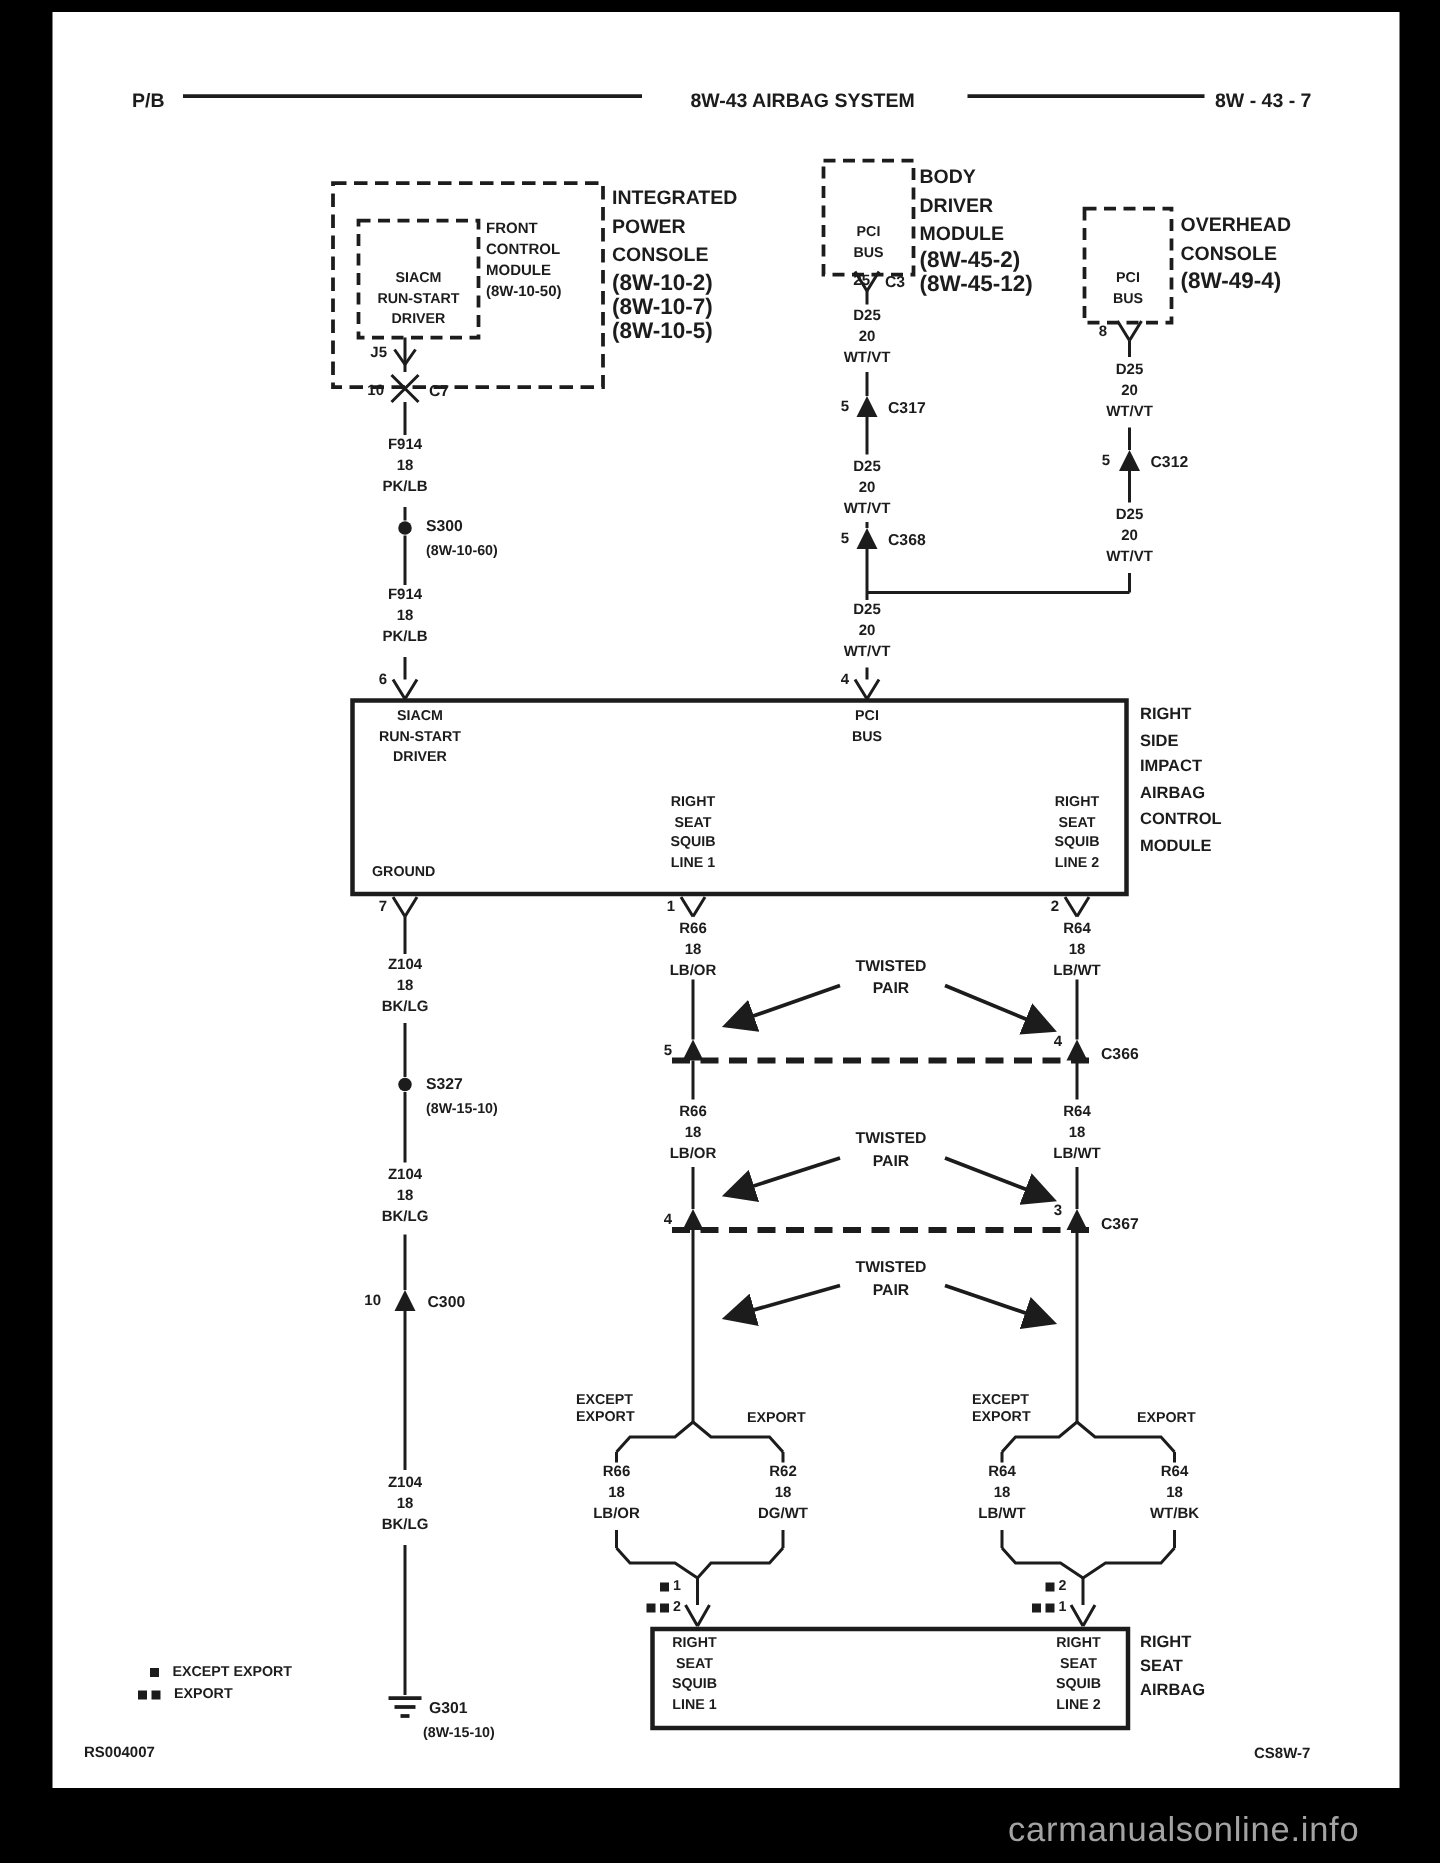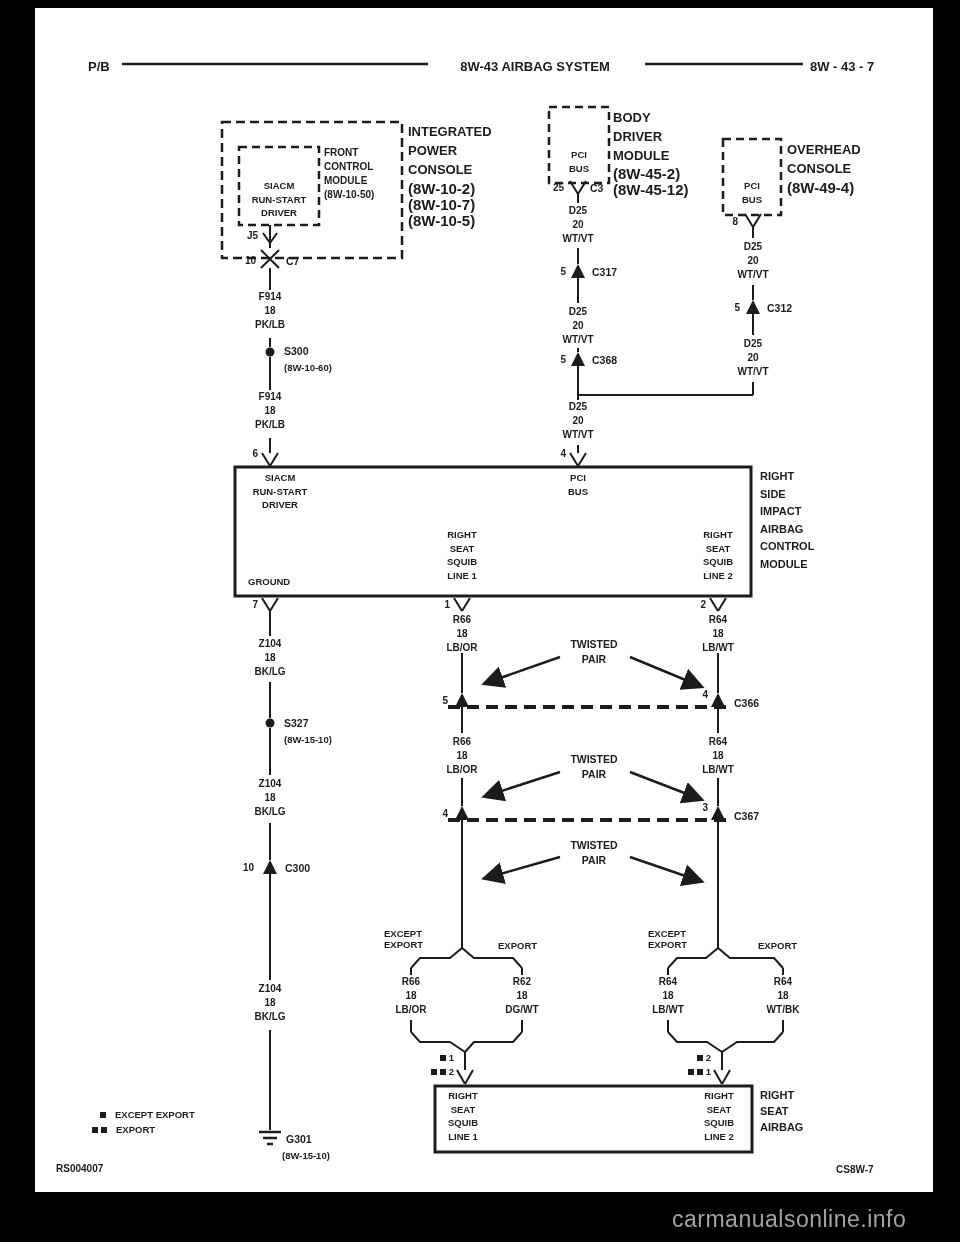--- a/index.html
+++ b/index.html
@@ -136,21 +136,21 @@
 <div class="lbl pin ta-r" style="left:232px;top:255px;width:24px">10</div>
 <div class="lbl conn ta-l" style="left:286px;top:255px;width:40px">C7</div>
 
 <div class="lbl title ta-l" style="left:613px;top:108px;width:110px">BODY
 DRIVER
 MODULE</div>
 <div class="lbl ref ta-l" style="left:613px;top:166px;width:110px">(8W-45-2)
 (8W-45-12)</div>
 <div class="lbl sm" style="left:549px;top:148px;width:60px">PCI
 BUS</div>
-<div class="lbl pin ta-r" style="left:540px;top:182px;width:24px">25</div>
+<div class="lbl pin ta-r" style="left:556px;top:182px;width:24px">25</div>
 <div class="lbl conn ta-l" style="left:590px;top:182px;width:34px">C3</div>
 
 <div class="lbl title ta-l" style="left:787px;top:140px;width:110px">OVERHEAD
 CONSOLE</div>
 <div class="lbl ref ta-l" style="left:787px;top:180px;width:100px">(8W-49-4)</div>
 <div class="lbl sm" style="left:723px;top:179px;width:58px">PCI
 BUS</div>
 <div class="lbl pin ta-r" style="left:718px;top:216px;width:20px">8</div>
 
 <div class="lbl" style="left:548px;top:204px;width:60px">D25

